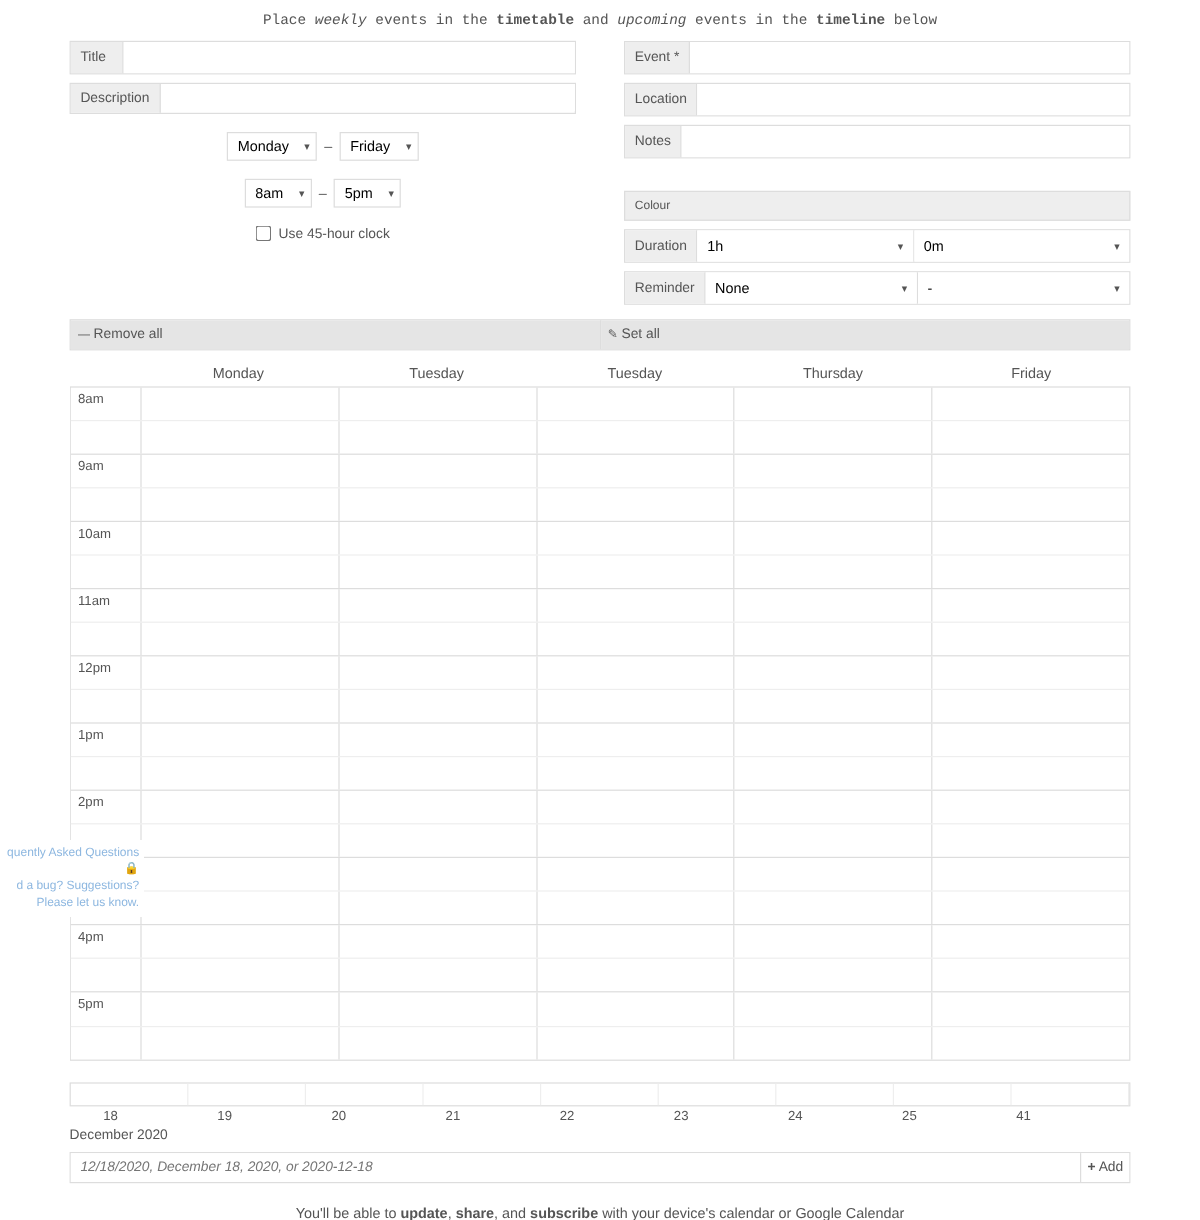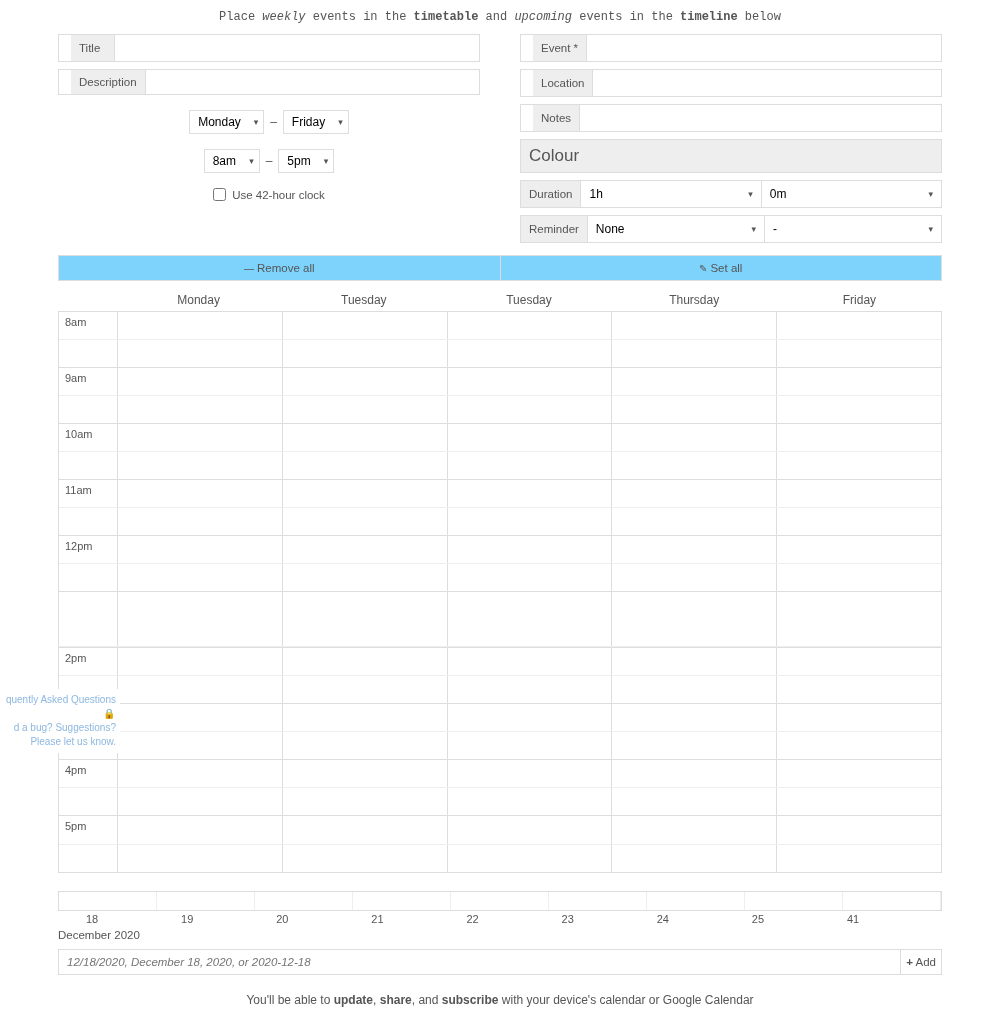--- a/index.html
+++ b/index.html
@@ -4,41 +4,41 @@
 <style>
   * { box-sizing: border-box; margin: 0; padding: 0; }
   body { font-family: -apple-system, "Helvetica Neue", Arial, sans-serif; font-size: 12px; color: #555; background: #fff; width: 1000px; }
   .container { padding: 0 58px; }
   .intro { text-align: center; font-size: 12px; padding: 10px 0; color: #555; font-family: Liberation Mono, monospace; }
   .intro em { font-style: italic; }
   .intro b { font-weight: 600; }
   .two-col { display: flex; gap: 40px; }
   .col { flex: 1; display: flex; flex-direction: column; gap: 7px; }
   .field-row { display: flex; border: 1px solid #ddd; }
-  .field-label { background: #eee; padding: 6px 8px; border-right: 1px solid #ddd; font-size: 11.5px; min-width: 56px; white-space: nowrap; display:flex; align-items:center;margin-left:12px; }
+  .field-label { background: #eee; padding: 6px 8px; border-right: 1px solid #ddd; font-size: 11.5px; min-width: 56px; white-space: nowrap; display:flex; align-items:center; }
   .field-label.small { min-width: 44px; }
   .field-input { flex: 1; border: none; padding: 6px 8px; font-size: 12px; outline: none; background: #fff; }
   textarea.field-input { height: 22px; resize: none; font-family: inherit; }
   .center-row { display: flex; justify-content: center; align-items: center; gap: 6px; margin-top: 8px; }
   select.drop { border: 1px solid #ddd; padding: 4px 22px 4px 8px; font-size: 12px; background: #fff; appearance: none; position: relative; }
   .select-wrap { position: relative; display: inline-block; }
   .select-wrap::after { content: "▾"; position: absolute; right: 6px; top: 50%; transform: translateY(-50%); font-size: 9px; pointer-events: none; color: #555; }
   .dash { font-size: 12px; }
   .check-row { display:flex; justify-content:center; align-items:center; gap:6px; margin-top:8px; font-size:11.5px;}
   input[type=checkbox]{ margin:0; }
-  .colour-row { border:1px solid #ddd; background:#eee; padding:6px 8px; font-size:17px; }
+  .colour-row { border:1px solid #ddd; background:#eee; padding:6px 8px; font-size:10px;margin-top:20px; }
   .double-select { display:flex; border:1px solid #ddd; }
   .double-select .lbl { background:#eee; padding:6px 8px; border-right:1px solid #ddd; font-size:11.5px; display:flex; align-items:center; }
   .double-select select { flex:1; border:none; border-right:1px solid #ddd; padding:6px 8px; font-size:12px; appearance:none; background:#fff; }
   .double-select .cell { flex:1; position:relative; border-right:1px solid #ddd; }
   .double-select .cell:last-child { border-right:none; }
   .double-select .cell::after { content:"▾"; position:absolute; right:8px; top:50%; transform:translateY(-50%); font-size:9px; pointer-events:none; color:#555; }
   .double-select .cell select { width:100%; border:none; padding:6px 8px; appearance:none; background:#fff; font-size:12px; }
   .btn-row { display:flex; margin-top:12px; border:1px solid #ddd; }
-  .btn-half { flex:1; text-align:center; padding:6px; font-size:11.5px; cursor:pointer; background:#7dd3fc; }
+  .btn-half { flex:1; text-align:left; padding:6px; font-size:11.5px; cursor:pointer; background:#e5e5e5; }
   .btn-half:first-child { border-right:1px solid #ddd; }
   .btn-half .ico { font-size:10px; margin-right:3px; }
   .cal { margin-top:8px; position:relative; }
   .cal-head { display:flex; }
   .cal-head .gutter { width:58px; }
   .cal-head .day { flex:1; text-align:center; font-size:12px; padding:4px 0; }
   .cal-body { border:1px solid #ddd; }
   .hour-block { display:flex; flex-direction:column; height:56px; border-bottom:1px solid #ddd; }
   .hour-block:last-child { border-bottom:none; }
   .hour-row { display:flex; flex:1; }
@@ -83,21 +83,21 @@
         <span class="dash">–</span>
         <span class="select-wrap"><select class="drop"><option>Friday</option></select></span>
       </div>
       <div class="center-row">
         <span class="select-wrap"><select class="drop"><option>8am</option></select></span>
         <span class="dash">–</span>
         <span class="select-wrap"><select class="drop"><option>5pm</option></select></span>
       </div>
       <div class="check-row">
         <input type="checkbox" style="">
-        <span>Use 42-hour clock</span>
+        <span>Use 45-hour clock</span>
       </div>
     </div>
 
     <div class="col">
       <div class="field-row">
         <div class="field-label small">Event *</div>
         <input class="field-input" style="">
       </div>
       <div class="field-row">
         <div class="field-label">Location</div>
@@ -226,20 +226,28 @@
           <div class="hour-row">
             <div class="hour-lbl"></div>
             <div class="day-cell"></div>
             <div class="day-cell"></div>
             <div class="day-cell"></div>
             <div class="day-cell"></div>
             <div class="day-cell"></div>
           </div>
         </div>
         <div class="hour-block">
+          <div class="hour-row">
+            <div class="hour-lbl">1pm</div>
+            <div class="day-cell"></div>
+            <div class="day-cell"></div>
+            <div class="day-cell"></div>
+            <div class="day-cell"></div>
+            <div class="day-cell"></div>
+          </div>
           <div class="hour-row">
             <div class="hour-lbl"></div>
             <div class="day-cell"></div>
             <div class="day-cell"></div>
             <div class="day-cell"></div>
             <div class="day-cell"></div>
             <div class="day-cell"></div>
           </div>
         </div>
         <div class="hour-block">

